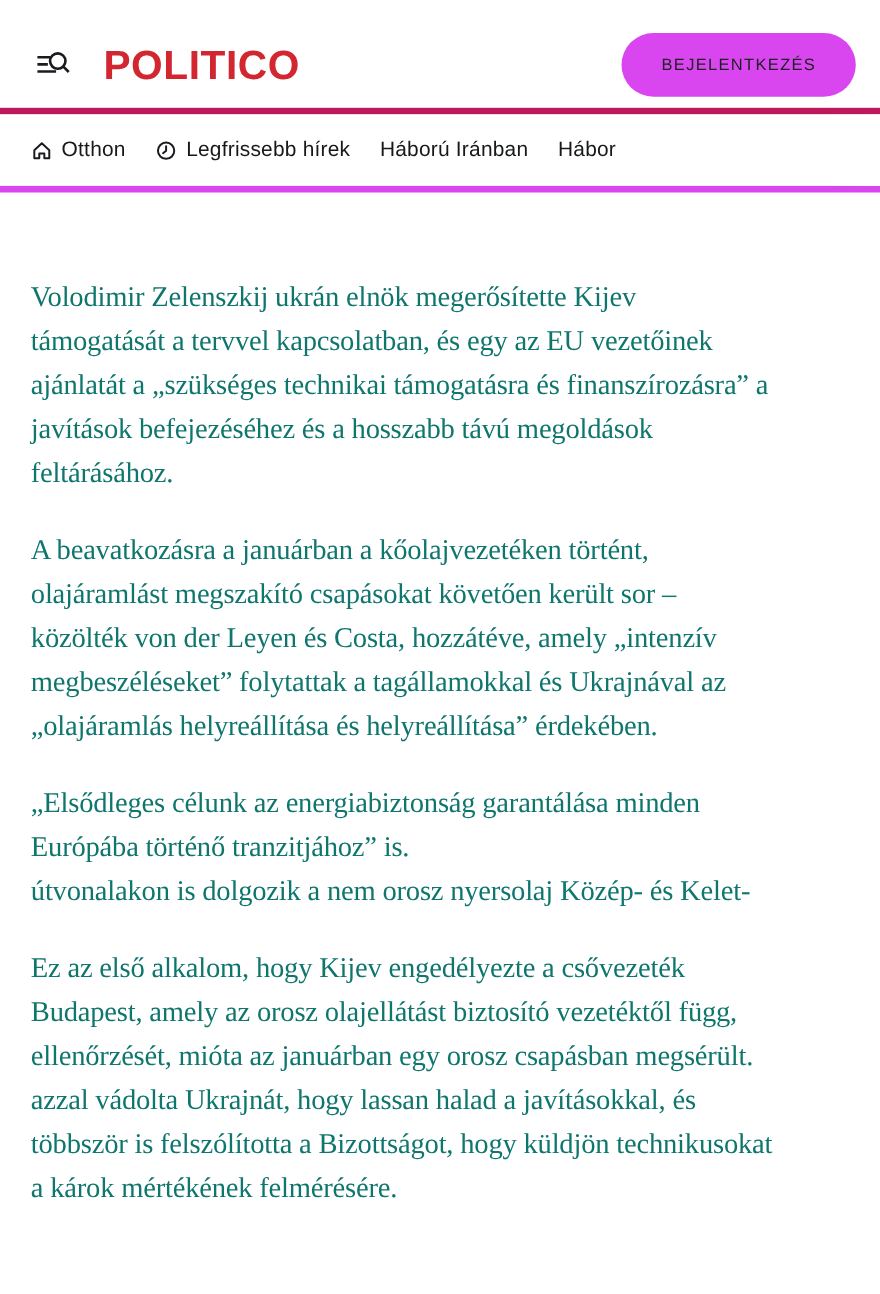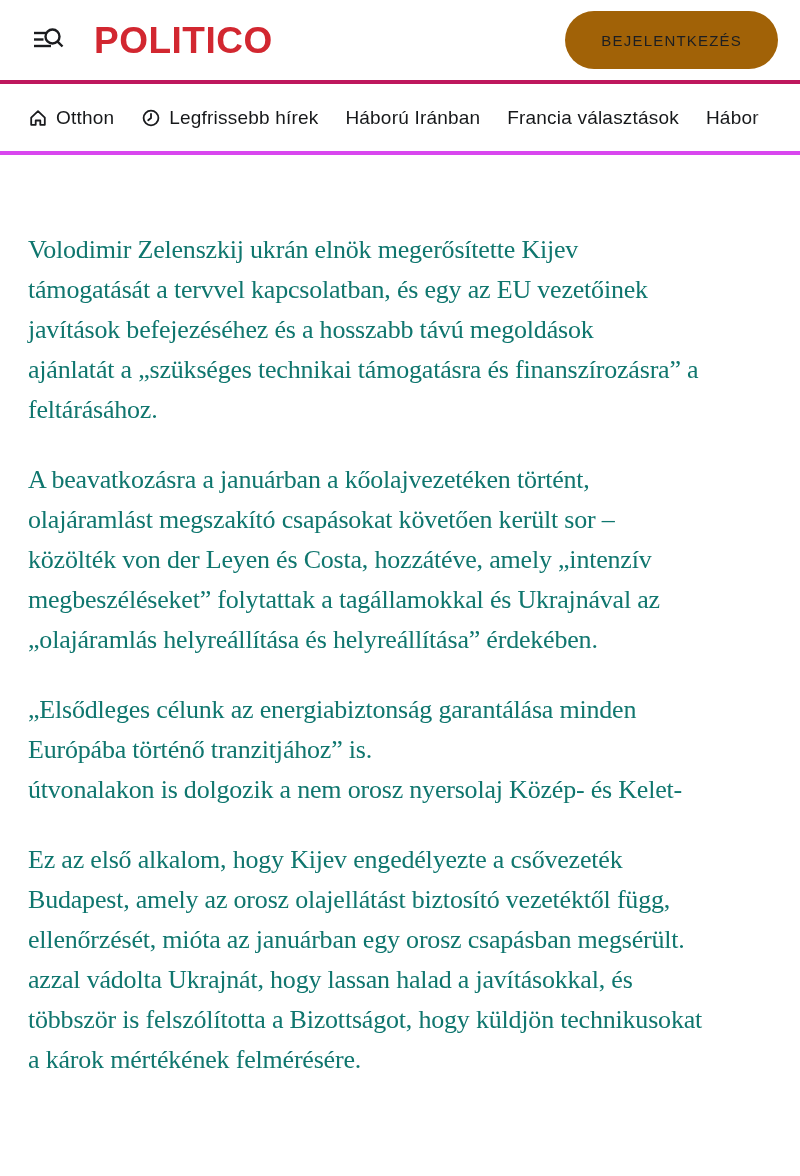--- a/index.html
+++ b/index.html
@@ -13,22 +13,23 @@
     font-family: "Liberation Sans", sans-serif;
     color: #1c1c1c;
   }
 
   
   .header {
     height: 84px;
     display: flex;
     align-items: center;
     padding: 0 22px 0 26px;
-    border-bottom: 4px solid #be185d;
+    border-bottom: 6px solid #be185d;
     background: #ffffff;
+    margin-top: 20px;
   }
   .icon-btn {
     background: none;
     border: none;
     cursor: pointer;
     padding: 4px;
     display: flex;
     align-items: center;
   }
   .logo {
@@ -39,37 +40,37 @@
     letter-spacing: 0.5px;
     line-height: 1;
     user-select: none;
   }
   .login-btn {
     margin-left: auto;
     height: 58px;
     padding: 0 36px;
     border: none;
     border-radius: 30px;
-    background: #a16207;
+    background: #d946ef;
     color: #1c1e22;
     font-family: "Liberation Sans", sans-serif;
     font-size: 15px;
     letter-spacing: 1.2px;
     cursor: pointer;
   }
 
   
   .nav {
     position: relative;
     height: 71px;
     display: flex;
     align-items: center;
     gap: 27px;
     padding: 0 0 0 28px;
-    border-bottom: 4px solid #d946ef;
+    border-bottom: 6px solid #d946ef;
     white-space: nowrap;
     overflow: hidden;
     background: #ffffff;
   }
   .nav-item {
     display: inline-flex;
     align-items: center;
     gap: 8px;
     font-size: 19px;
     letter-spacing: 0.2px;
@@ -135,37 +136,34 @@
         <circle cx="10" cy="10" r="7.4"></circle>
         <path d="M10 6 V10 L7.2 12.3"></path>
       </svg>
       <span>Legfrissebb hírek</span>
     </a>
 
     <a class="nav-item">
       <span>Háború Iránban</span>
     </a>
 
-    <a class="nav-item">
-      <span>Francia választások</span>
-    </a>
 
     <a class="nav-item">
       <span>Hábor</span>
     </a>
 
     <div class="nav-fade"></div>
   </nav>
 
   <main class="article">
       <div class="paragraph">
         <div class="text-line">Volodimir Zelenszkij ukrán elnök megerősítette Kijev</div>
         <div class="text-line">támogatását a tervvel kapcsolatban, és egy az EU vezetőinek</div>
+        <div class="text-line">ajánlatát a „szükséges technikai támogatásra és finanszírozásra” a</div>
         <div class="text-line">javítások befejezéséhez és a hosszabb távú megoldások</div>
-        <div class="text-line">ajánlatát a „szükséges technikai támogatásra és finanszírozásra” a</div>
         <div class="text-line">feltárásához.</div>
       </div>
       <div class="paragraph">
         <div class="text-line">A beavatkozásra a januárban a kőolajvezetéken történt,</div>
         <div class="text-line">olajáramlást megszakító csapásokat követően került sor –</div>
         <div class="text-line">közölték von der Leyen és Costa, hozzátéve, amely „intenzív</div>
         <div class="text-line">megbeszéléseket” folytattak a tagállamokkal és Ukrajnával az</div>
         <div class="text-line">„olajáramlás helyreállítása és helyreállítása” érdekében.</div>
       </div>
       <div class="paragraph">

